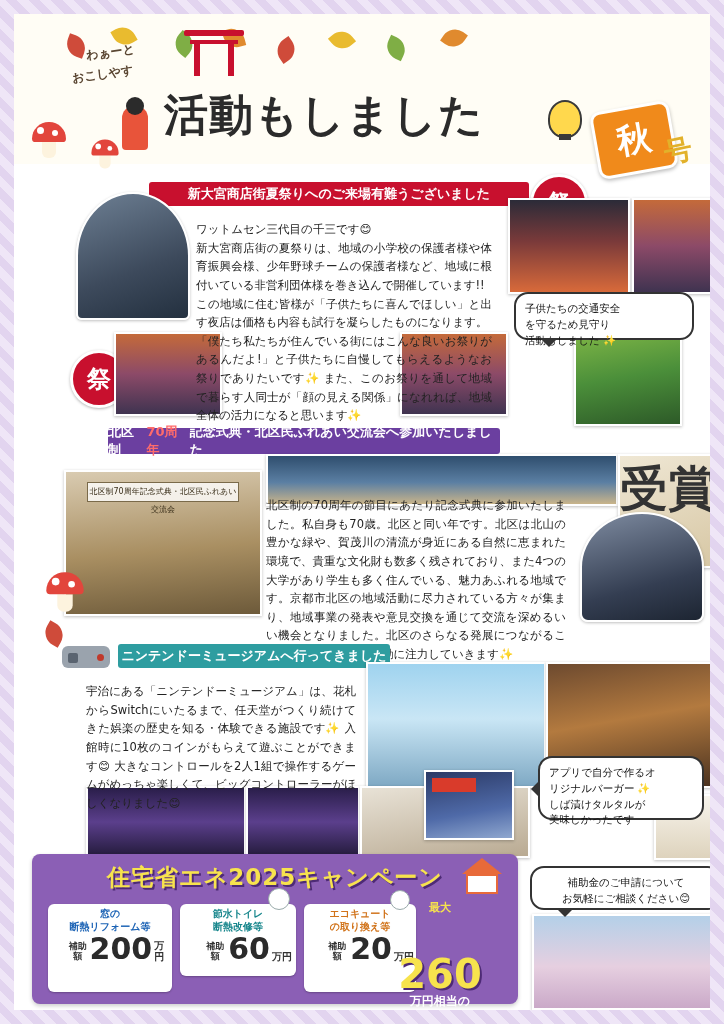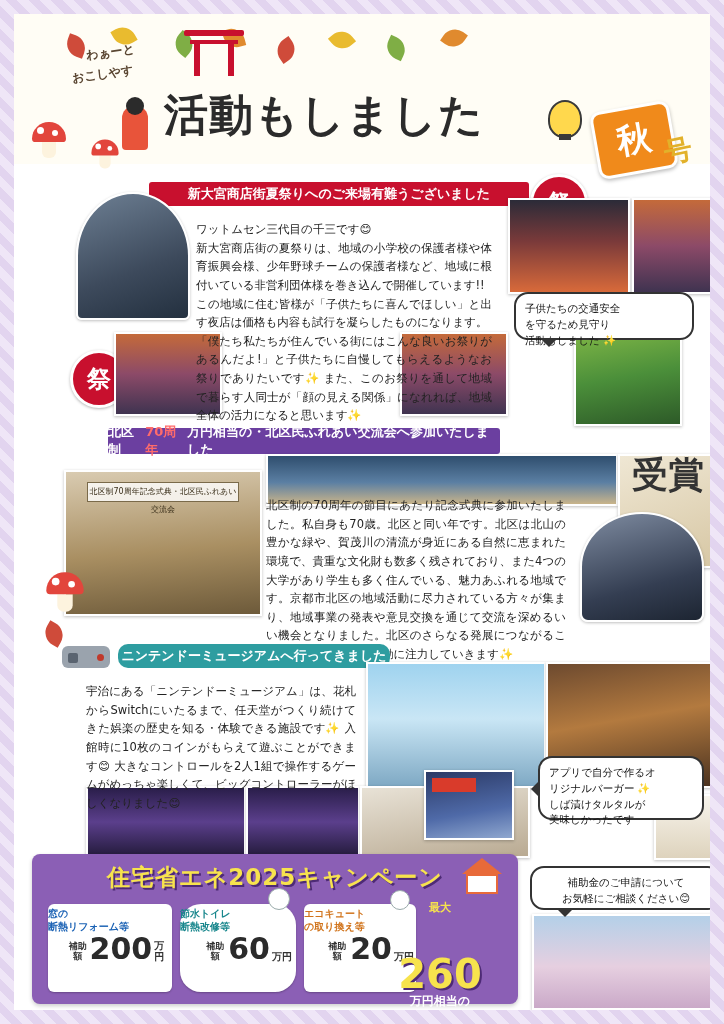--- a/index.html
+++ b/index.html
@@ -83,21 +83,21 @@
   
   .ribbon{
     position:absolute;
     color:#fff;font-weight:bold;
     display:flex;align-items:center;justify-content:center;
     font-size:13px;
     border-radius:3px;
   }
   .ribbon.red{background:#c8102e;}
   .ribbon.purple{background:#6b3fa0;}
-  .ribbon.teal{background:#2e9da0;border-radius:10px;}
+  .ribbon.teal{background:#2e9da0;}
 
   .matsuri{
     position:absolute;
     width:52px;height:52px;border-radius:50%;
     background:#c8102e;color:#fff;
     display:flex;align-items:center;justify-content:center;
     font-size:24px;font-weight:bold;
     border:3px solid #fff;
     box-shadow:0 1px 3px rgba(0,0,0,.3);
   }
@@ -161,21 +161,21 @@
     letter-spacing:1px;
   }
   .card{
     position:absolute;top:50px;
     background:#fff;border-radius:6px;
     box-shadow:0 1px 2px rgba(0,0,0,.25);
     box-sizing:border-box;
     padding-top:4px;
   }
   .card .cat{
-    font-size:10px;font-weight:bold;line-height:1.25;
+    text-align:center;font-size:10px;font-weight:bold;line-height:1.25;
   }
   .card .amt-row{
     display:flex;align-items:flex-end;justify-content:center;gap:2px;margin-top:2px;padding-left:20px;
   }
   .card .lbl{font-size:9px;font-weight:bold;color:#333;line-height:1.1;width:22px;text-align:center;}
   .card .num{font-size:30px;font-weight:bold;color:#2b2b2b;line-height:.9;}
   .card .unit{font-size:10px;font-weight:bold;color:#333;line-height:1.1;}
   .cat-blue{color:#1c63b5;}
   .cat-teal{color:#17868c;}
   .cat-orange{color:#d1731a;}
@@ -254,26 +254,26 @@
 この地域に住む皆様が「子供たちに喜んでほしい」と出す夜店は価格も内容も試行を凝らしたものになります。
 「僕たち私たちが住んでいる街にはこんな良いお祭りがあるんだよ!」と子供たちに自慢してもらえるようなお祭りでありたいです✨ また、このお祭りを通して地域で暮らす人同士が「顔の見える関係」になれれば、地域全体の活力になると思います✨</div>
 
   <div class="balloon tail-bottom" style="left:500px;top:278px;width:180px;height:48px;white-space:pre-line;">子供たちの交通安全
 を守るため見守り
 活動もしました ✨</div>
 
   <div class="ribbon purple" style="left:94px;top:414px;width:392px;height:26px;gap:0;">
     <span>北区制</span>
         <span style="color:#ff6b6b;">70周年</span>
-        <span>万円相当の・北区民ふれあい交流会へ参加いたしました</span>
+        <span>記念式典・北区民ふれあい交流会へ参加いたしました</span>
   </div>
 
   <div class="photo ph-group" style="left:252px;top:440px;width:348px;height:48px;"></div>
   <div class="photo ph-kanji" style="left:604px;top:440px;width:96px;height:110px;">
-    <div style="font-size:36px;font-weight:bold;color:#333;text-align:center;line-height:1.05;">受賞</div>
+    <div style="font-size:48px;font-weight:bold;color:#333;text-align:center;line-height:1.05;padding-top:8px;font-family:Liberation Serif, serif;">受賞</div>
   </div>
   <div class="photo ph-hall" style="left:50px;top:456px;width:194px;height:142px;">
     <div style="margin:10px auto 0;width:150px;height:18px;background:#ffffffcc;border:1px solid #7a6a4a;font-size:8px;color:#3a2f1a;text-align:center;line-height:18px;">北区制70周年記念式典・北区民ふれあい交流会</div>
   </div>
   <div class="photo ph-suit" style="left:566px;top:498px;width:120px;height:106px;border-radius:50% 50% 8px 8px;"></div>
 
   <div class="body-text" style="left:252px;top:482px;width:300px;">北区制の70周年の節目にあたり記念式典に参加いたしました。私自身も70歳。北区と同い年です。北区は北山の豊かな緑や、賀茂川の清流が身近にある自然に恵まれた環境で、貴重な文化財も数多く残されており、また4つの大学があり学生も多く住んでいる、魅力あふれる地域です。京都市北区の地域活動に尽力されている方々が集まり、地域事業の発表や意見交換を通じて交流を深めるいい機会となりました。北区のさらなる発展につながることを願って地域貢献活動に注力していきます✨</div>
 
   <div class="mush" style="left:34px;top:560px;transform:scale(1.1);">
         <div class="cap"></div>
@@ -314,21 +314,21 @@
     <div class="card" style="left:16px;width:124px;height:88px;">
       <div class="cat cat-blue" style="white-space:pre-line;">窓の
 断熱リフォーム等</div>
       <div class="amt-row">
         <div class="lbl" style="white-space:pre-line;">補助額</div>
         <div class="num">200</div>
         <div class="unit">万円</div>
       </div>
     </div>
 
-    <div class="card" style="left:148px;width:116px;height:88px;border-radius:21px;">
+    <div class="card" style="left:148px;width:116px;height:72px;">
       <div class="cat cat-teal" style="white-space:pre-line;">節水トイレ
 断熱改修等</div>
       <div class="amt-row">
         <div class="lbl" style="white-space:pre-line;">補助額</div>
         <div class="num">60</div>
         <div class="unit">万円</div>
       </div>
     </div>
 
     <div class="card" style="left:272px;width:112px;height:88px;">

